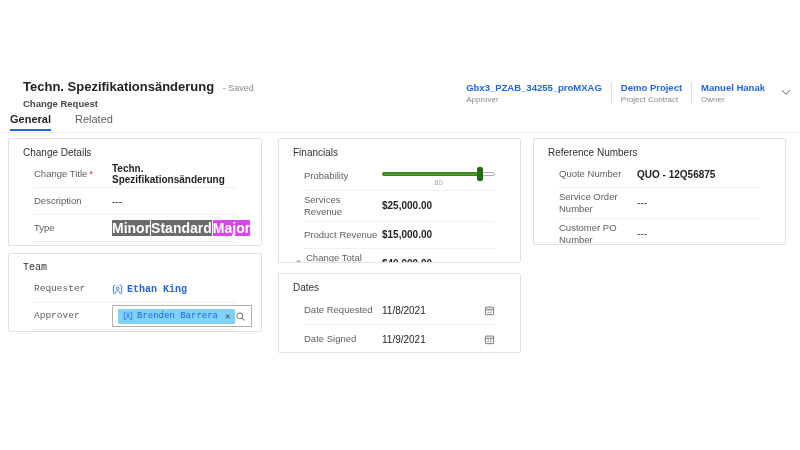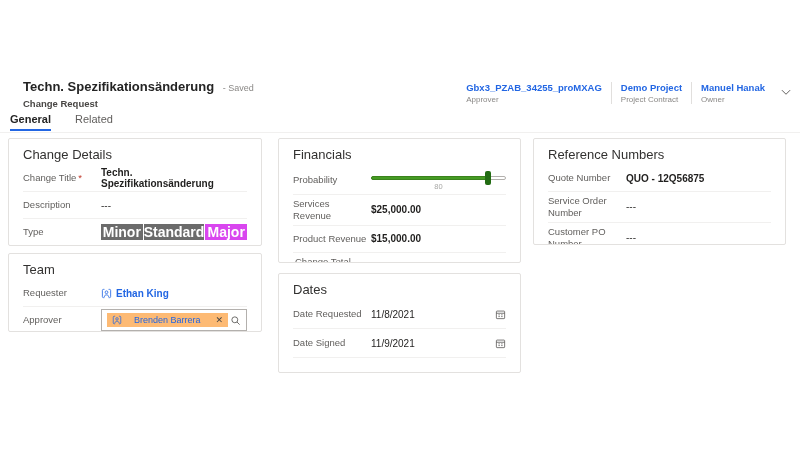--- a/index.html
+++ b/index.html
@@ -21,46 +21,46 @@
   .chevron { margin-left:6px; margin-top:4px; color:#605e5c; cursor:pointer; }
 
   
   .tabs { position:absolute; left:10px; top:113px; display:flex; gap:24px; font-size:11px;text-align:center; }
   .tab { color:#605e5c; padding-bottom:4px; cursor:pointer; }
   .tab.active { color:#242424; font-weight:bold; border-bottom:2px solid #2266E3; }
   .tabbar-divider { position:absolute; left:0; top:132px; width:800px; height:1px; background:#f1f0ef; }
 
   
   .card { position:absolute; background:#fff; border:1px solid #e3e1df; border-radius:2px; overflow:hidden; }
-  .card-title { font-size:13px; font-weight:400; color:#323130; padding:8px 14px 3px 14px; }
-  .row { display:flex; align-items:center; min-height:27px; margin:0 14px; border-bottom:1px solid #f1f0ef; }
+  .card-title { font-size:10px; font-weight:400; color:#323130; padding:8px 14px 3px 14px; }
+  .row { display:flex; align-items:center; min-height:27px; margin:0 25px; border-bottom:1px solid #f1f0ef; }
   .label { width:78px; flex-shrink:0; font-size:9.5px; color:#605e5c; line-height:1.25; padding:3px 4px 3px 0; }
   .req { color:#c0392b; margin-left:2px; font-size:9.5px; }
   .value { font-size:10px; color:#201f1e; }
   .value.bold { font-weight:bold; }
   .value.empty { color:#3b3a39; }
 
   .card-change-details { left:8px;  top:138px; width:254px; height:108px; }
-  .card-team           { left:8px;  top:253px; width:254px; height:79px;  }
+  .card-team           { left:8px;  top:253px; width:254px; height:79px;font-family:Liberation Mono, monospace;  }
   .card-financials     { left:278px; top:138px; width:243px; height:125px; }
-  .card-dates          { left:278px; top:273px; width:243px; height:100px;  }
+  .card-dates          { left:278px; top:273px; width:243px; height:80px;  }
   .card-reference      { left:533px; top:138px; width:253px; height:107px; }
 
   
   .segmented { display:flex; flex:1; gap:1px; }
   .seg { flex:1; height:16px; border:none; color:#fff; font-size:14px; font-weight:bold;
          font-family:"Liberation Sans",sans-serif; cursor:pointer; line-height:16px; text-align:center; }
   .seg.gray { background:#6b6b6b; }
   .seg.green { background:#d946ef; }
 
   
   .person-link { display:flex; align-items:center; gap:4px; color:#2266E3; font-size:10px; font-weight:bold; cursor:pointer; }
   .lookup-input { flex:1; display:flex; align-items:center; height:22px; border:1px solid #b3b0ad;
                   background:#fff; padding:0 5px; cursor:text; }
-  .chip { display:flex; align-items:center; gap:12px; background:#fdba74; padding:2px 5px; cursor:pointer; }
+  .chip { display:flex; align-items:center; gap:4px; background:#7dd3fc; padding:2px 5px; cursor:pointer; }
   .chip-text { color:#2266E3; font-size:9px; white-space:nowrap; }
   .chip-x { color:#484644; font-size:9px; margin-left:3px; cursor:pointer; }
   .search-icon { margin-left:auto; color:#605e5c; display:flex; cursor:pointer; }
 
   
   .slider-wrap { flex:1; position:relative; padding-top:7px; }
   .slider-track { position:relative; height:4px; background:#fff; border:1px solid #b3b0ad; border-radius:2px; }
   .slider-fill { position:absolute; left:-1px; top:-1px; height:4px; background:#459B23; border:1px solid #3a831c; border-radius:2px 0 0 2px; }
   .slider-thumb { position:absolute; top:-6px; width:6px; height:14px; background:#216b12; border-radius:2px; cursor:grab; }
   .slider-value { text-align:center; font-size:7.5px; color:#a8a8a6; margin-top:2px; }

